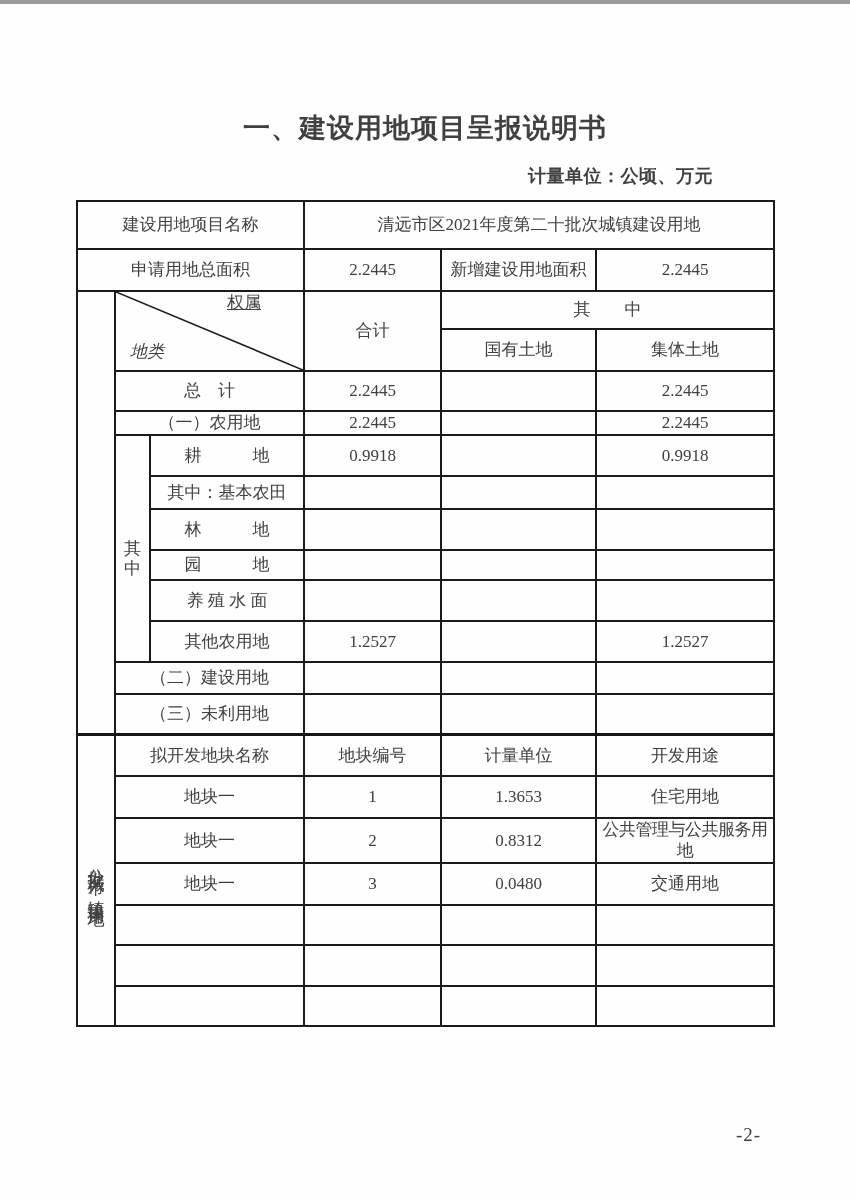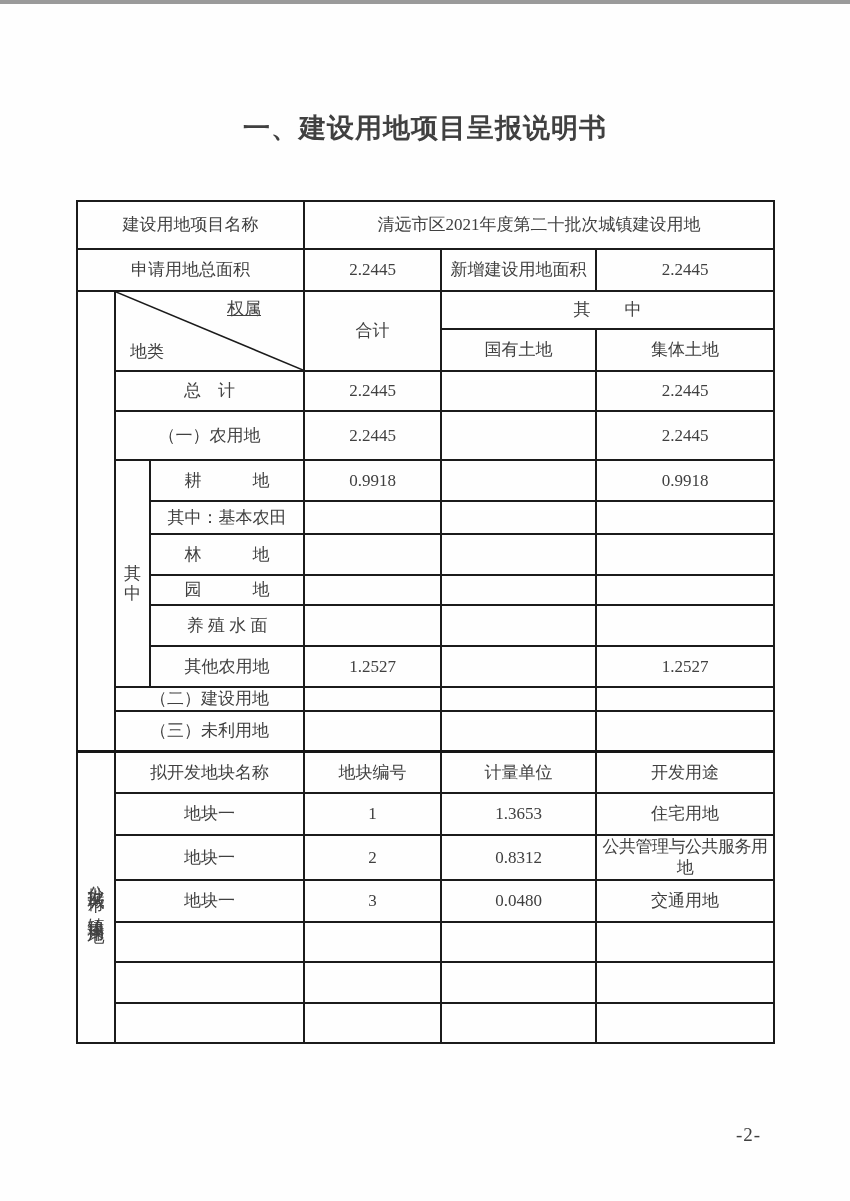--- a/index.html
+++ b/index.html
@@ -44,22 +44,22 @@
     font-size:17px;
     padding:0 2px;
     overflow:hidden;
     line-height:1.25;
   }
   tr.section-start td{
     border-top:3px solid #151515;
   }
   .diag-cell{position:relative;padding:0;}
   .diag-svg{position:absolute;left:0;top:0;width:100%;height:100%;display:block;}
-  .diag-top{position:absolute;top:6px;right:42px;text-decoration:underline;}
-  .diag-bottom{position:absolute;bottom:8px;left:14px;}
+  .diag-top{position:absolute;top:0;right:42px;text-decoration:underline;}
+  .diag-bottom{position:absolute;bottom:8px;left:14px;font-style:italic;}
   .vert-cell{padding:0;}
   .vert-text{
     display:inline-block;
     writing-mode:vertical-rl;
     text-orientation:upright;
     letter-spacing:2.5px;
     line-height:1;
   }
   .vert-among{letter-spacing:20px;}
   .tight{font-size:15.5px;letter-spacing:-0.5px;padding:0;}
@@ -70,20 +70,21 @@
     letter-spacing:1px;
   }
 </style>
 </head>
 <body>
 
 <div class="page">
 
   <h1 class="doc-title">一、建设用地项目呈报说明书</h1>
 
+  <div class="unit-note">计量单位：公顷、万元</div>
 
   <table class="report">
     <colgroup>
       <col style="width:38px">
         <col style="width:35px">
         <col style="width:154px">
       <col style="width:137px">
         <col style="width:155px">
         <col style="width:178px">
     </colgroup>
@@ -119,21 +120,21 @@
       <td>集体土地</td>
     </tr>
 
     <tr style="height:40px">
       <td colspan="2">总　计</td>
       <td>2.2445</td>
       <td></td>
       <td>2.2445</td>
     </tr>
 
-    <tr style="height:49px">
+    <tr style="height:24px">
       <td colspan="2">（一）农用地</td>
       <td>2.2445</td>
       <td></td>
       <td>2.2445</td>
     </tr>
 
     <tr style="height:41px">
       <td rowspan="6" class="vert-cell">
         <span class="vert-text vert-among">其中</span>
       </td>
@@ -171,21 +172,21 @@
       <td></td>
     </tr>
 
     <tr style="height:41px">
       <td>其他农用地</td>
       <td>1.2527</td>
       <td></td>
       <td>1.2527</td>
     </tr>
 
-    <tr style="height:24px">
+    <tr style="height:32px">
       <td colspan="2">（二）建设用地</td>
       <td></td>
       <td></td>
       <td></td>
     </tr>
 
     <tr style="height:40px">
       <td colspan="2">（三）未利用地</td>
       <td></td>
       <td></td>

